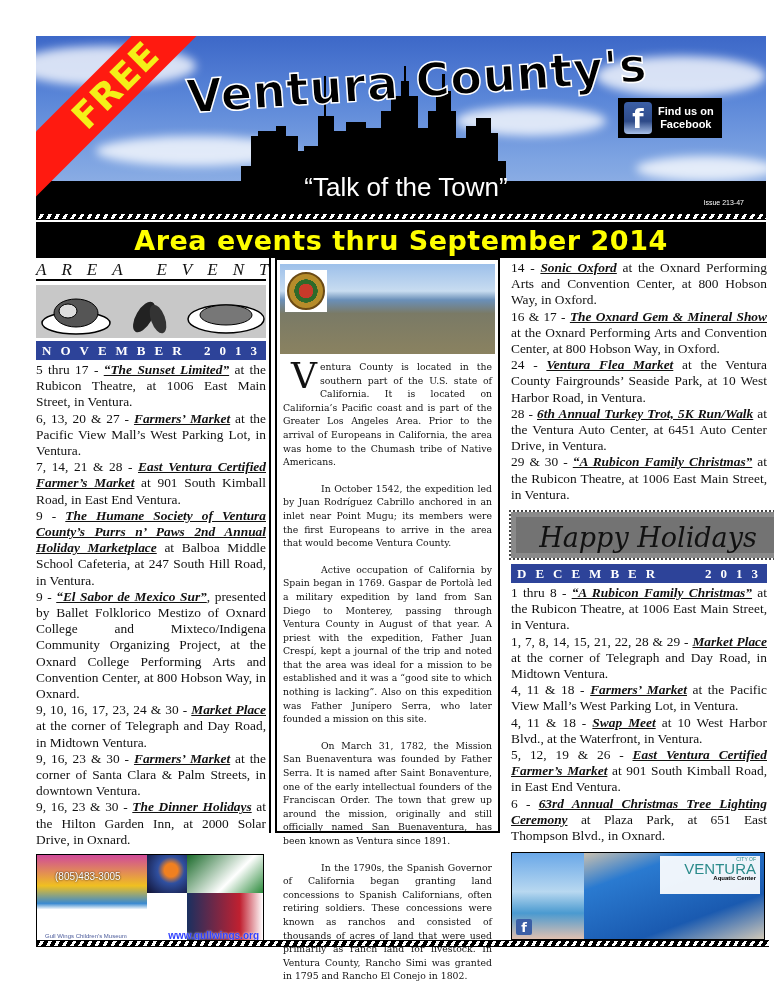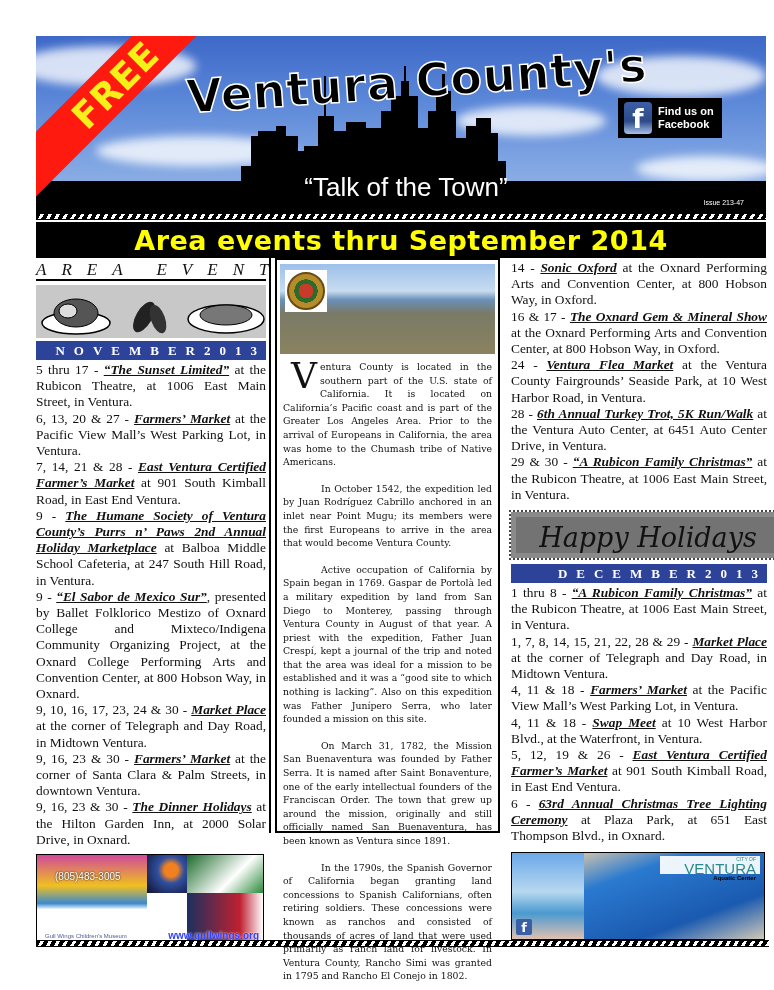--- a/index.html
+++ b/index.html
@@ -15,40 +15,40 @@
   .free-banner span { color: #f4f018; font-family: "DejaVu Sans", sans-serif; font-weight: bold; font-size: 36px; letter-spacing: 1px; margin-left: 40px; }
   .title-main { position: absolute; left: 150px; top: 18px; font-family: "DejaVu Sans", sans-serif; font-weight: bold; font-size: 46px;
     color: #000; -webkit-text-stroke: 1.5px #fff; transform: rotate(-4deg); letter-spacing: 1px; }
   .skyline { position: absolute; left: 0; top: 0; width: 730px; height: 177px; }
   .tagline { position: absolute; left: 0; width: 730px; top: 136px; text-align: center; color: #fff;
     font-family: "Liberation Sans", sans-serif; font-size: 26px; padding-left: 10px; }
   .issue { position: absolute; right: 22px; top: 163px; color: #fff; font-family: "Liberation Sans", sans-serif; font-size: 7px; }
   .fb-box { position: absolute; left: 582px; top: 62px; width: 104px; height: 40px; background: #000; display: flex; align-items: center; gap: 6px; padding: 0 6px; }
   .fb-icon { width: 28px; height: 32px; border-radius: 4px; background: linear-gradient(180deg, #3b5fa6 0%, #2d4a88 60%, #a8c0e8 100%);
     color: #fff; font-family: "DejaVu Sans", sans-serif; font-weight: bold; font-size: 26px; display: flex; align-items: flex-end; justify-content: center; line-height: 30px; }
-  .fb-text { color: #fff; font-family: "Liberation Sans", sans-serif; font-weight: bold; font-size: 11px; line-height: 13px; }
+  .fb-text { color: #fff; font-family: "Liberation Sans", sans-serif; font-weight: bold; font-size: 11px; line-height: 13px; text-align: center; }
 
   
   .stripe-rule { position: absolute; height: 7px; border-top: 1px solid #000; border-bottom: 1px solid #000;
     background: repeating-linear-gradient(120deg, #000 0 4px, #fff 4px 7px); }
 
   
   .headline-bar { position: absolute; left: 36px; top: 222px; width: 730px; height: 36px; background: #000; display: flex; align-items: center; justify-content: center; }
   .headline-bar span { color: #ffff00; font-family: "DejaVu Sans", sans-serif; font-weight: bold; font-size: 27px; letter-spacing: 0.5px; }
 
   
   .col { position: absolute; top: 258px; }
   .col-left { left: 36px; width: 230px; }
   .col-mid { left: 275px; width: 225px; }
   .col-right { left: 511px; width: 256px; }
   .col-divider { position: absolute; top: 258px; width: 2px; height: 575px; background: #000; }
 
   .section-title { font-style: italic; font-size: 17px; letter-spacing: 15px; border-bottom: 2px solid #000; padding: 2px 0 0 0; height: 23px; white-space: nowrap; }
   .food-art { margin-top: 4px; width: 230px; height: 53px; background: #c8c8c8; position: relative; overflow: hidden; }
-  .month-bar { background: #2d4399; color: #fff; font-weight: bold; font-size: 13px; letter-spacing: 9px; height: 19px; line-height: 19px; padding-left: 6px; display: flex; justify-content: flex-end; padding-right: 0; margin-top: 3px; }
+  .month-bar { background: #2d4399; color: #fff; font-weight: bold; font-size: 13px; letter-spacing: 9px; height: 19px; line-height: 19px; padding-left: 6px; display: flex; justify-content: space-between; padding-right: 0; margin-top: 3px; }
   .events { font-size: 13.4px; line-height: 16.2px; text-align: justify; margin-top: 2px; }
   .event { margin: 0; }
   .event .t { font-weight: bold; font-style: italic; text-decoration: underline; }
 
   .promo-gullwings { margin-top: 6px; width: 228px; height: 90px; border: 1px solid #000; display: grid; grid-template-columns: 110px 40px 1fr; grid-template-rows: 38px 50px; overflow: hidden; }
 
   
   .mid-box { border: 2px solid #000; height: 575px; position: relative; padding: 0; }
   .mid-photo { height: 90px; background: linear-gradient(180deg, #9dc0ea 0%, #c8dcf0 30%, #6a8fb8 40%, #7a7a66 55%, #8a8260 100%); position: relative; margin: 4px 3px 0 3px; }
   .seal { position: absolute; left: 5px; top: 6px; width: 42px; height: 42px; background: #fff; display: flex; align-items: center; justify-content: center; }
@@ -189,21 +189,21 @@
     <p class="event"><span>4, 11 &amp; 18 - </span><span class="t">Swap Meet</span><span> at 10 West Harbor Blvd., at the Waterfront, in Ventura.</span></p>
     <p class="event"><span>5, 12, 19 &amp; 26  - </span><span class="t">East Ventura Certified Farmer’s Market</span><span> at 901 South Kimball Road, in East End Ventura.</span></p>
     <p class="event"><span>6 - </span><span class="t">63rd Annual Christmas Tree Lighting Ceremony</span><span> at Plaza Park, at 651 East Thompson Blvd., in Oxnard.</span></p>
   </div>
 
   <div class="promo-aquatic">
     <div style="width:72px;background:linear-gradient(180deg,#6aa8e8 0%,#b8d8f0 45%,#4a9ad0 70%,#e0c0b0 100%);position:relative;">
       <div style="position:absolute;left:4px;bottom:4px;width:16px;height:16px;background:#3b5fa6;color:#fff;font-family:'DejaVu Sans',sans-serif;font-weight:bold;font-size:13px;text-align:center;line-height:18px;border-radius:2px;">f</div>
     </div>
     <div style="flex:1;background:linear-gradient(160deg,#c8c0b0 0%,#2a7ad0 25%,#1a5ab0 70%,#d0c8b8 100%);position:relative;">
-      <div style="position:absolute;right:4px;top:3px;width:100px;height:18px;background:rgba(255,255,255,0.92);text-align:right;padding-right:4px;">
+      <div style="position:absolute;right:4px;top:3px;width:100px;height:38px;background:rgba(255,255,255,0.92);text-align:right;padding-right:4px;">
         <div style="font-family:'Liberation Sans',sans-serif;font-size:5px;color:#2a8a8a;">CITY OF</div>
         <div style="font-family:'Liberation Sans',sans-serif;font-size:15px;color:#2a8a8a;line-height:13px;">VENTURA</div>
         <div style="font-family:'Liberation Sans',sans-serif;font-weight:bold;font-size:6px;color:#000;">Aquatic Center</div>
       </div>
     </div>
   </div>
 </div>
 
 <div class="stripe-rule bottom-rule-l"></div>
 

